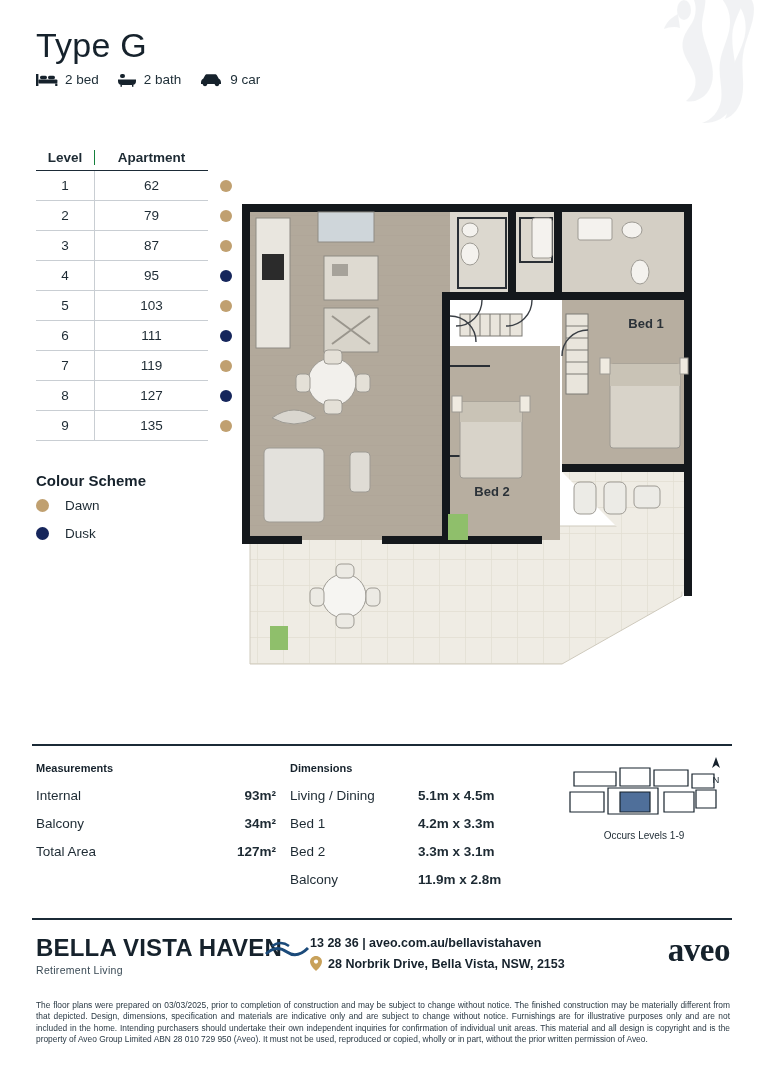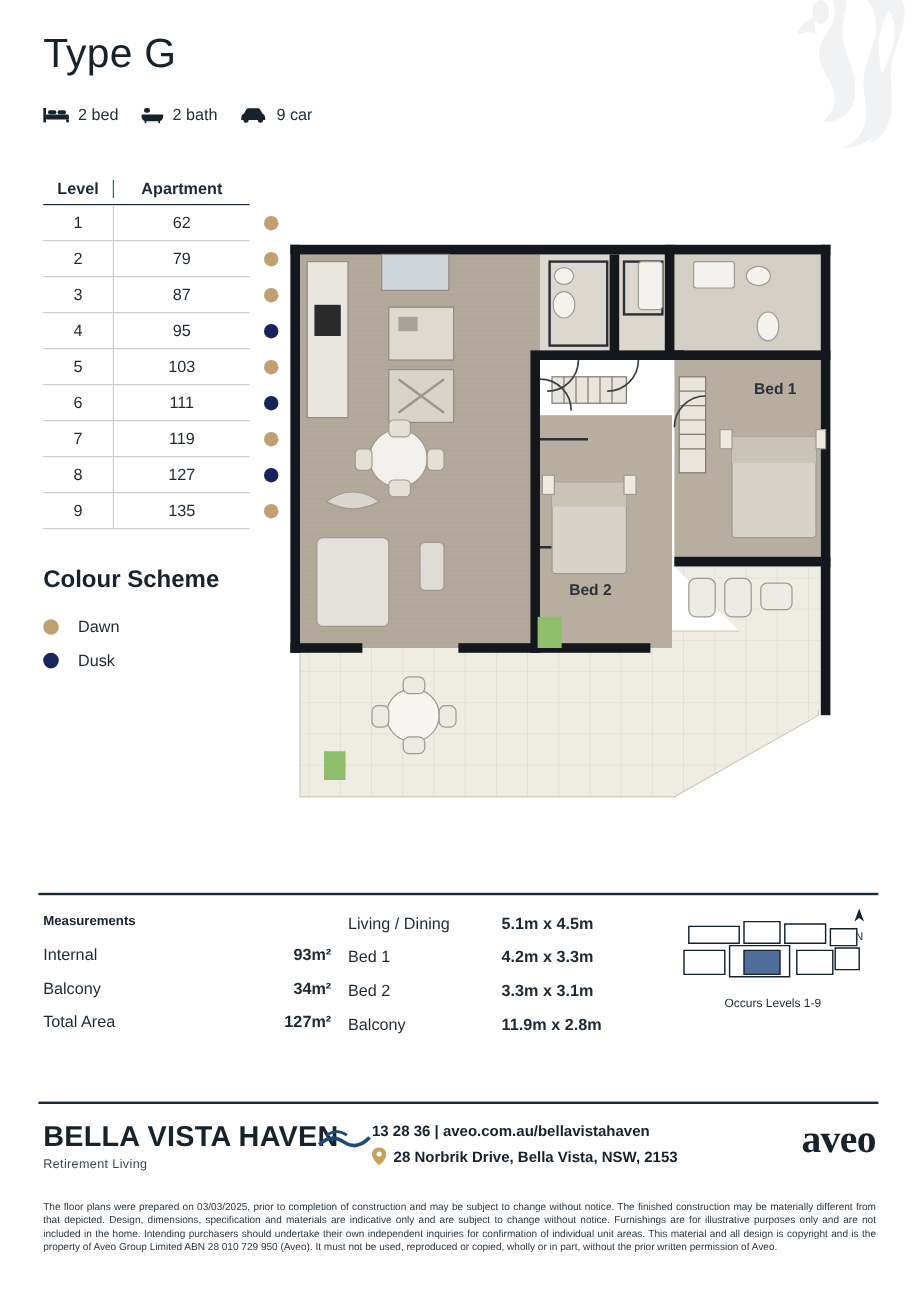--- a/index.html
+++ b/index.html
@@ -16,21 +16,21 @@
   
   .watermark {
     position:absolute; top:-10px; right:0; width:190px; height:160px;
     opacity:0.22; pointer-events:none;
   }
 
   
   .header { position:absolute; top:28px; left:36px; }
   .title {
     font-size:34px; font-weight:400; letter-spacing:0.2px;
-    color:#16222c; line-height:1; margin:0 0 26px 0;
+    color:#16222c; line-height:1; margin:0 0 10px 0;
   }
   .specs { display:flex; align-items:center; gap:18px; }
   .spec { display:flex; align-items:center; gap:7px; font-size:13.5px; color:#203039;justify-content:flex-end; }
   .spec svg { display:block; }
 
   
   .level-table { position:absolute; top:150px; left:36px; width:172px; }
   .lt-head {
     display:flex; border-bottom:1.6px solid #1b2a36; padding-bottom:5px;
     font-weight:700; font-size:13.5px;
@@ -44,21 +44,21 @@
   .lt-row .c1 { width:58px; text-align:center; }
   .lt-row .c2 { flex:1; text-align:center; border-left:1px solid #c9ced3; height:100%;
                 display:flex; align-items:center; justify-content:center; }
   .dot {
     position:absolute; right:-24px; top:50%; transform:translateY(-50%);
     width:12px; height:12px; border-radius:50%;
   }
 
   
   .scheme { position:absolute; top:472px; left:36px; width:190px; }
-  .scheme h3 { font-size:20px; font-weight:700; margin:0 0 20px 0; color:#16222c; }
+  .scheme h3 { font-size:15px; font-weight:700; margin:0 0 9px 0; color:#16222c; }
   .scheme-row { display:flex; align-items:center; gap:16px; margin-bottom:13px; font-size:13.5px; }
   .scheme-dot { width:13px; height:13px; border-radius:50%; }
 
   
   .plan { position:absolute; left:232px; top:196px; width:480px; height:480px; }
 
   
   .divider {
     position:absolute; left:32px; width:700px; height:2px; background:#1b2a36;
   }
@@ -355,20 +355,21 @@
     <span class="k">Balcony</span>
     <span class="v">34m²</span>
   </div>
   <div class="mrow">
     <span class="k">Total Area</span>
     <span class="v">127m²</span>
   </div>
 </div>
 
 <div class="dimensions">
+  <div class="sec-title">Dimensions</div>
   <div class="mrow">
     <span class="k">Living / Dining</span>
     <span class="v">5.1m x 4.5m</span>
   </div>
   <div class="mrow">
     <span class="k">Bed 1</span>
     <span class="v">4.2m x 3.3m</span>
   </div>
   <div class="mrow">
     <span class="k">Bed 2</span>

